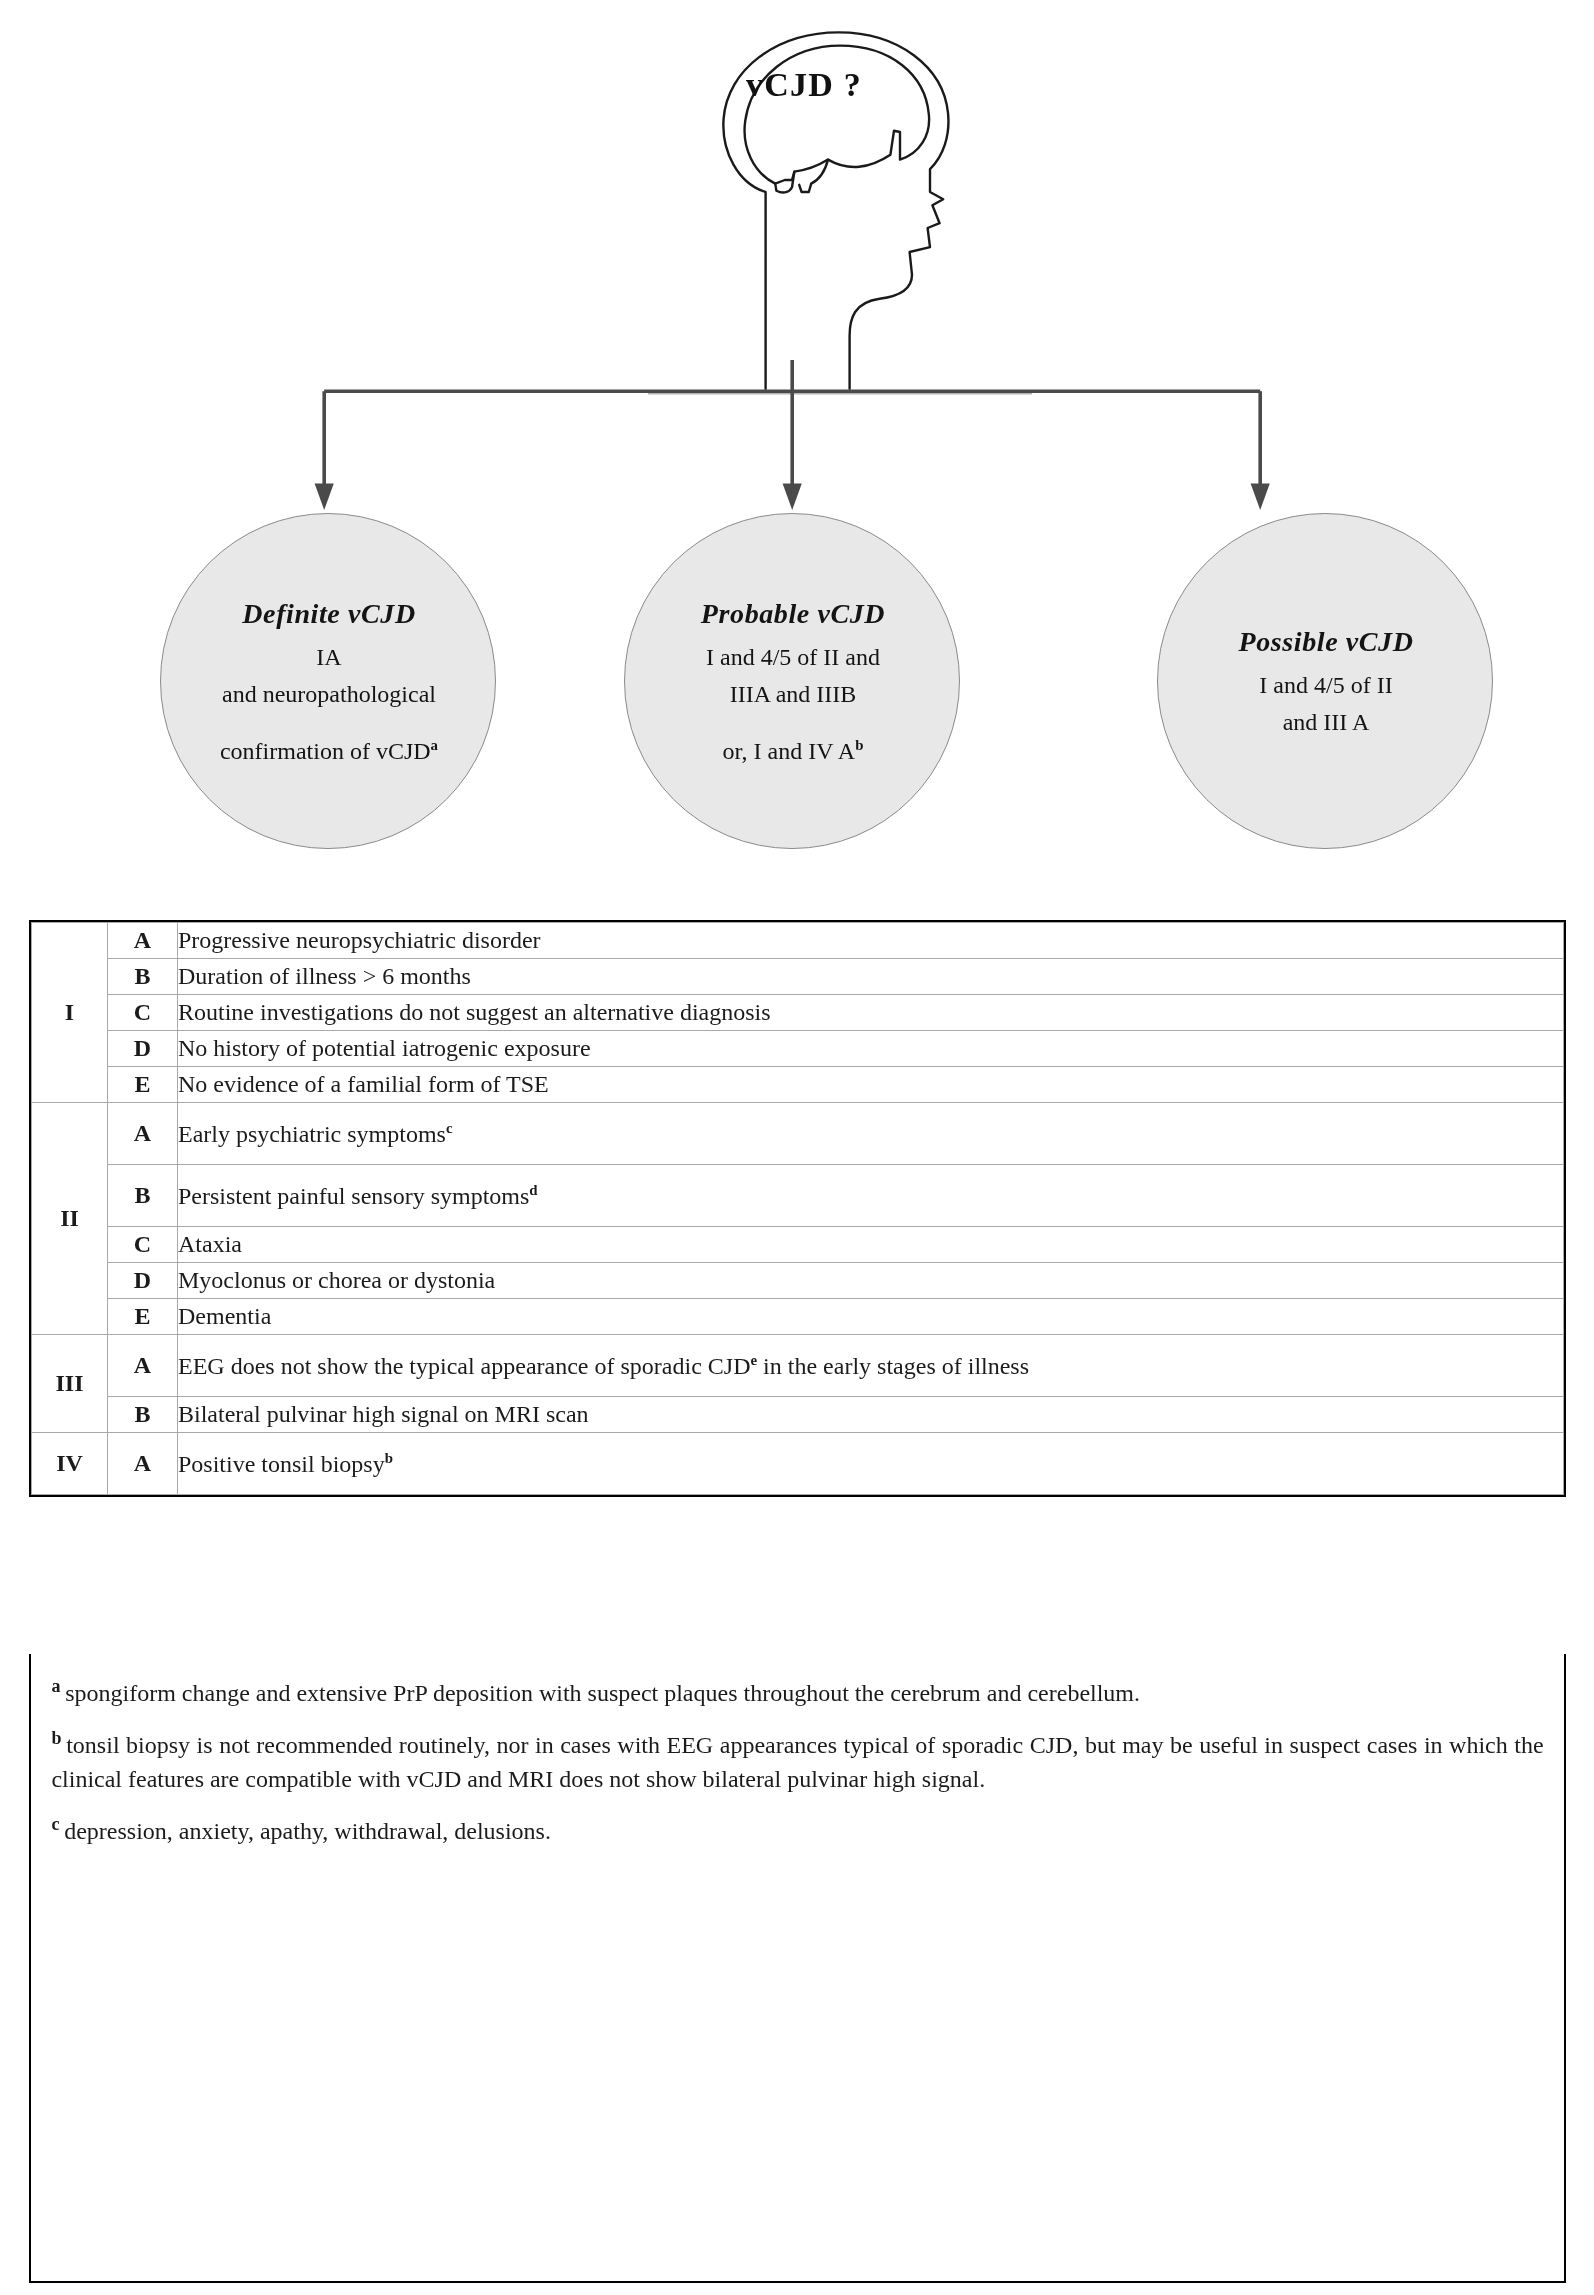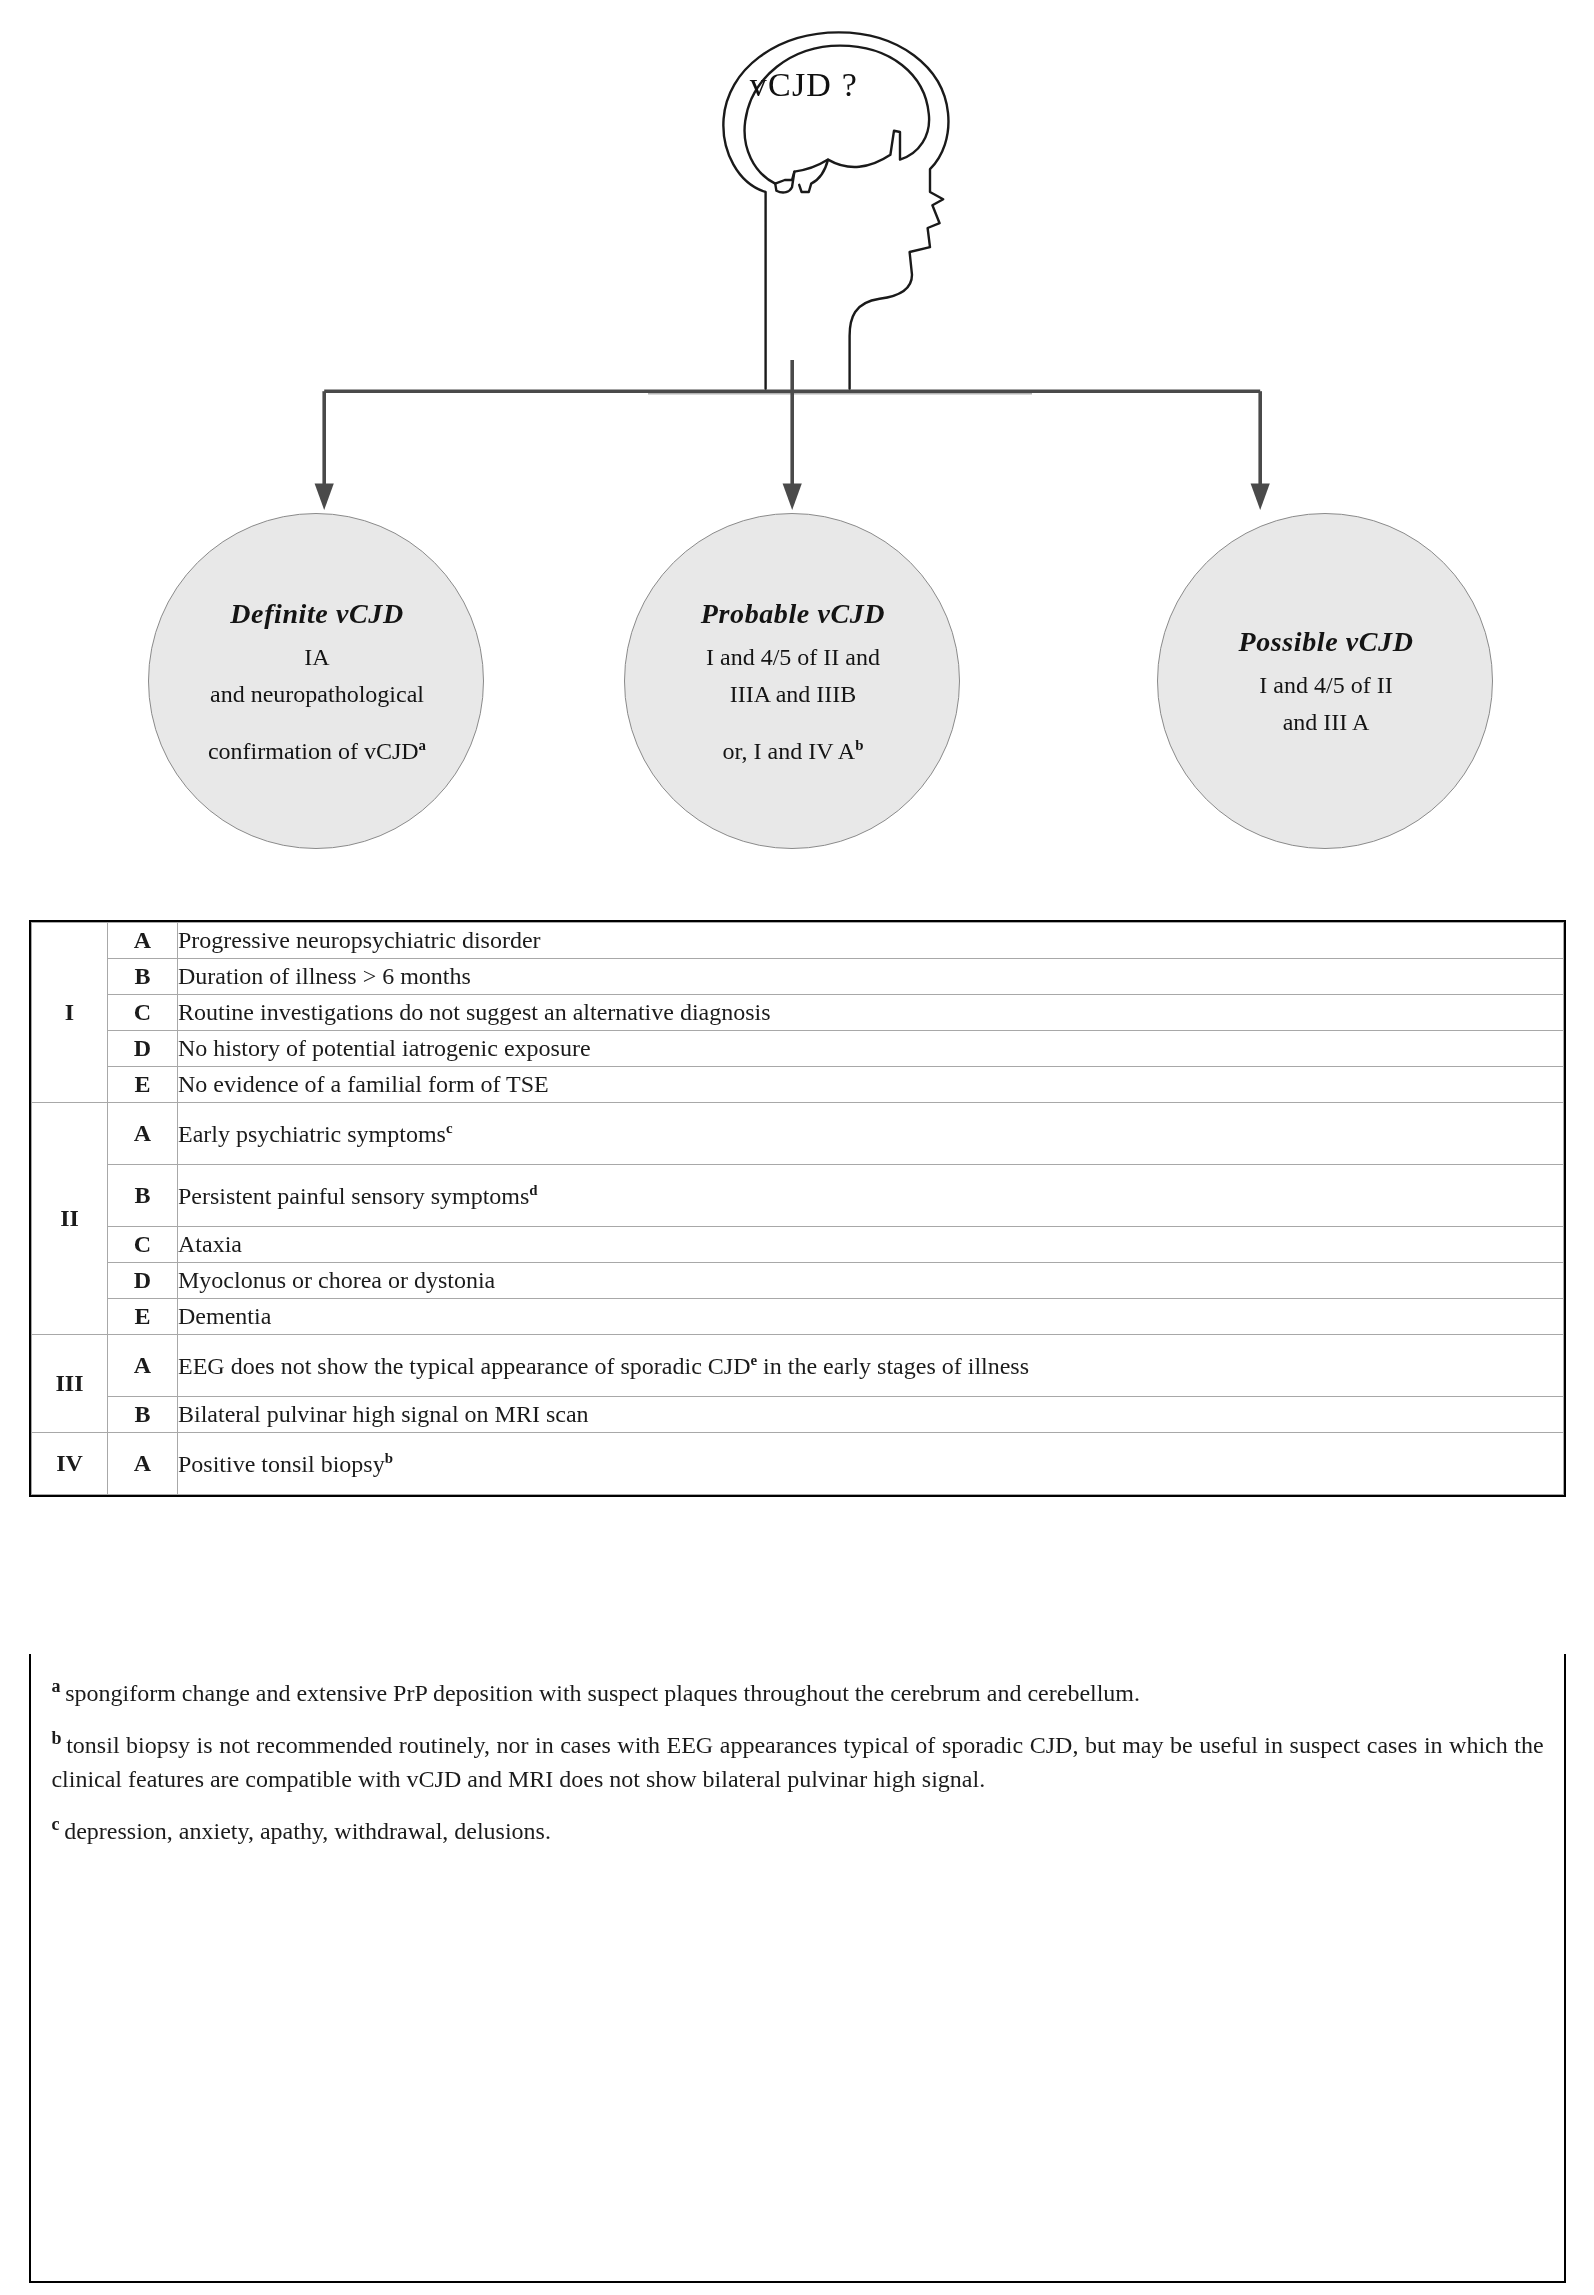--- a/index.html
+++ b/index.html
@@ -7,21 +7,21 @@
     width:1594px;height:2295px;position:relative;overflow:hidden;
     font-family:"Liberation Serif","DejaVu Serif",serif;
     color:#111;
   }
   .stage{position:absolute;left:0;top:0;width:1594px;height:2295px;}
 
   
   #head-svg{position:absolute;left:648px;top:12px;width:384px;height:384px;}
   #vcjd-label{
     position:absolute;left:708px;top:66px;width:192px;
-    text-align:center;font-weight:normal;font-size:34px;letter-spacing:1.2px;
+    text-align:center;font-weight:bold;font-size:34px;letter-spacing:1.2px;
     font-family:"Liberation Serif","DejaVu Serif",serif;
   }
 
   
   #connectors{position:absolute;left:0px;top:360px;width:1594px;height:168px;}
 
   
   .node{
     position:absolute;width:336px;height:336px;border-radius:50%;
     background:#e8e8e8;border:1.2px solid #8a8a8a;
@@ -34,21 +34,21 @@
     white-space:nowrap;
   }
   .node-text .ttl{
     display:block;font-style:italic;font-weight:bold;font-size:28px;
     margin-bottom:3.6px;letter-spacing:0.6px;
   }
   .node-text .ln{display:block;}
   .node-text .gap{margin-top:20px;}
   sup{font-size:0.62em;font-weight:bold;vertical-align:super;}
 
-  #node-definite{left:148px;top:513px;text-decoration:underline;}
+  #node-definite{left:160px;top:513px;text-decoration:underline;}
   #node-probable{left:624px;top:513px;}
   #node-possible{left:1157px;top:513px;}
 
   
   #criteria-table{
     position:absolute;left:29px;top:920px;width:1537px;
     border:2.4px solid #000;border-collapse:collapse;box-sizing:border-box;
     background:#fff;
   }
   #criteria-table table{border-collapse:collapse;width:100%;table-layout:fixed;}

